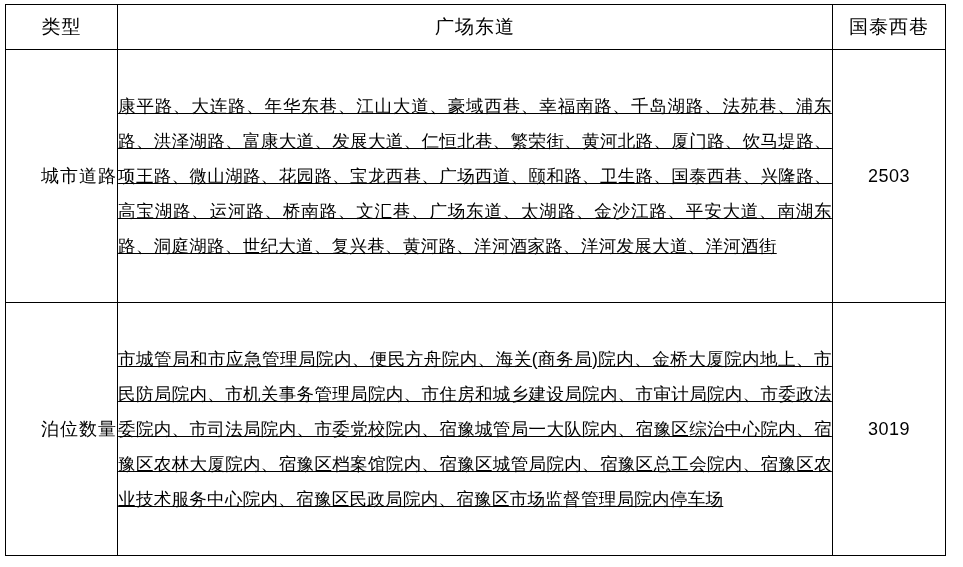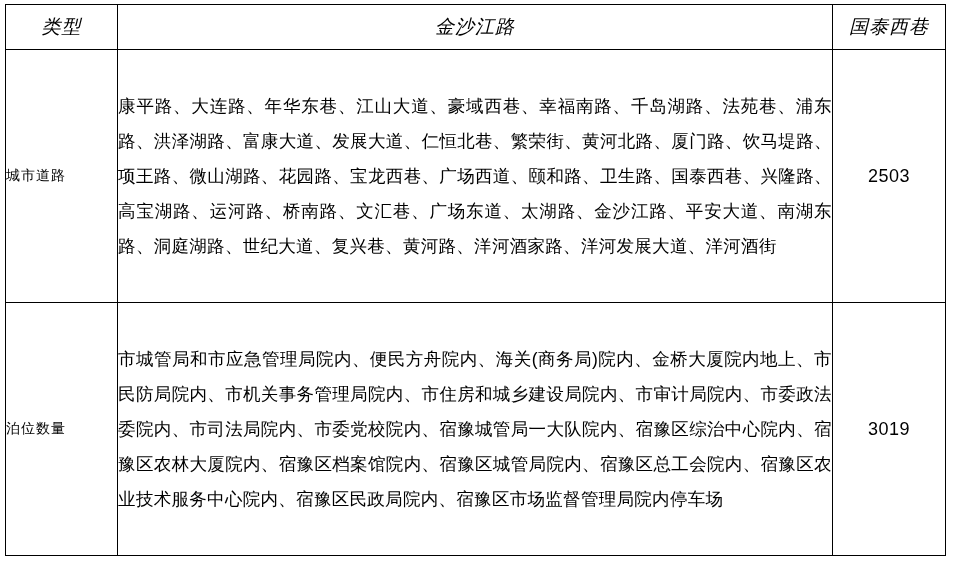--- a/index.html
+++ b/index.html
@@ -39,41 +39,41 @@
   col.c-fac   { width: 714px; }
   col.c-count { width: 113px; }
 
   
   .hdr td {
     height: 44px;
     text-align: center;
     font-size: 19px;
     font-weight: bold;
     letter-spacing: 1px;
-    font-style: italic;
   }
   .hdr .hdr-inner {
     display: block;
     line-height: 44px;
   }
 
   
   .type-cell {
-    text-align: left;
-    font-size: 14px;
+    text-align: right;
+    font-size: 18px;
     letter-spacing: 1px;
   }
   
   .fac-cell {
     padding: 12px 14px 12px 14px;
     font-size: 17.5px;
     line-height: 35px;
     text-align: justify;
     text-justify: inter-ideograph;
     letter-spacing: 0.3px;
+    text-decoration: underline;
   }
   
   .count-cell {
     text-align: center;
     font-size: 18px;
     letter-spacing: 0.5px;
   }
   .row-roads .fac-cell { height: 252px; }
   .row-units .fac-cell { height: 252px; }
 </style>
@@ -86,21 +86,21 @@
       <col class="c-type">
       <col class="c-fac">
       <col class="c-count">
     </colgroup>
     <tbody>
       <tr class="hdr">
         <td>
           <span class="hdr-inner">类型</span>
         </td>
         <td>
-          <span class="hdr-inner">金沙江路</span>
+          <span class="hdr-inner">广场东道</span>
         </td>
         <td>
           <span class="hdr-inner">国泰西巷</span>
         </td>
       </tr>
 
       <tr class="row-roads">
         <td class="type-cell">城市道路</td>
         <td class="fac-cell">康平路、大连路、年华东巷、江山大道、豪域西巷、幸福南路、千岛湖路、法苑巷、浦东路、洪泽湖路、富康大道、发展大道、仁恒北巷、繁荣街、黄河北路、厦门路、饮马堤路、项王路、微山湖路、花园路、宝龙西巷、广场西道、颐和路、卫生路、国泰西巷、兴隆路、高宝湖路、运河路、桥南路、文汇巷、广场东道、太湖路、金沙江路、平安大道、南湖东路、洞庭湖路、世纪大道、复兴巷、黄河路、洋河酒家路、洋河发展大道、洋河酒街</td>
         <td class="count-cell">2503</td>

